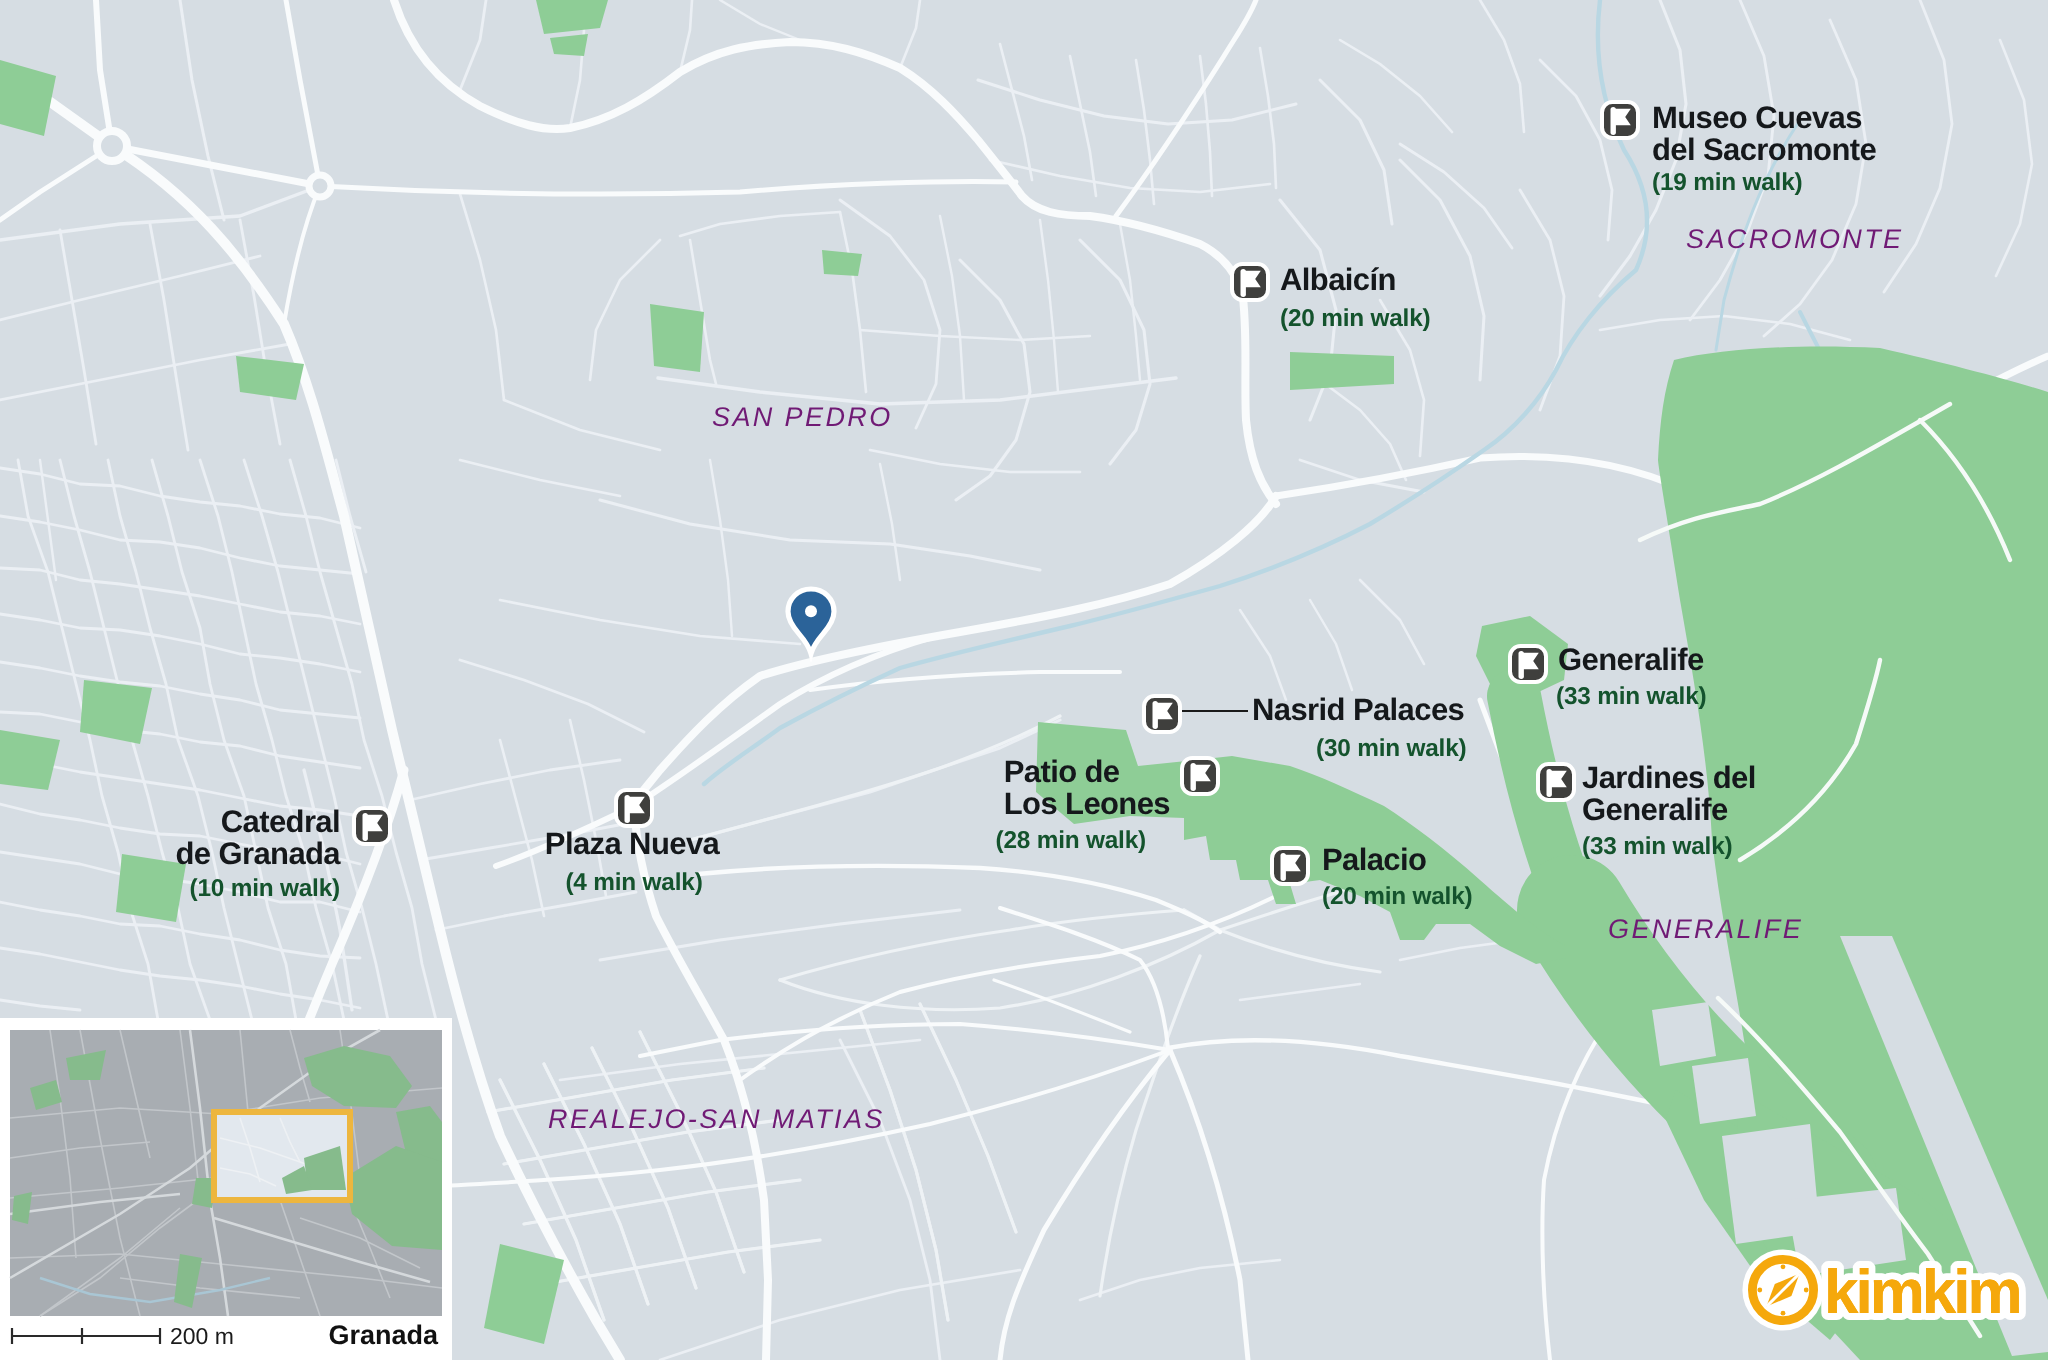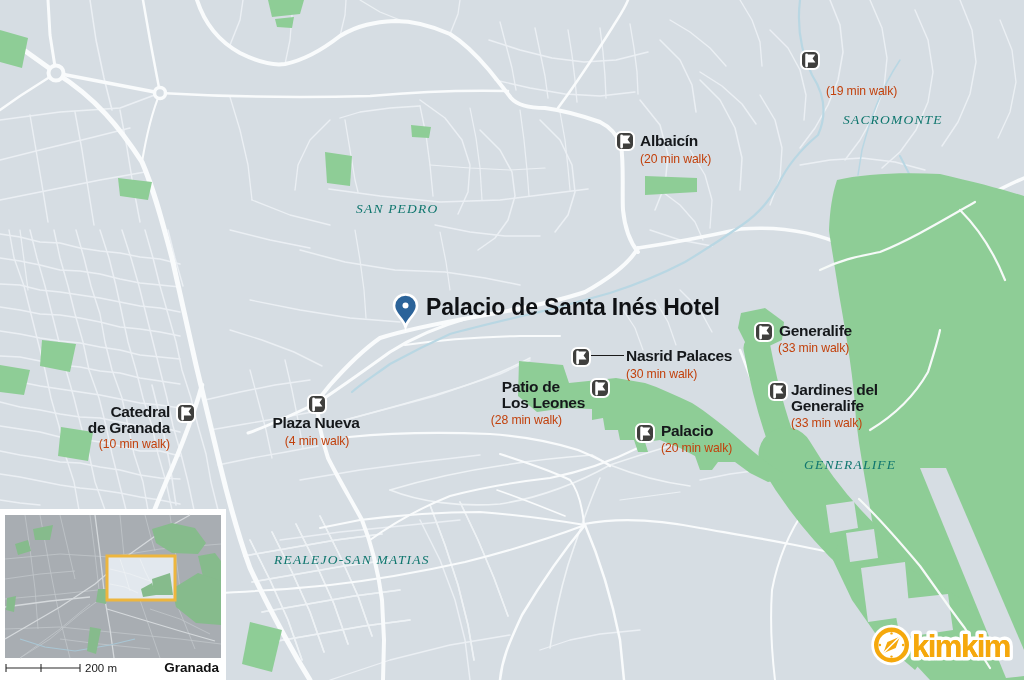--- a/index.html
+++ b/index.html
@@ -1,19 +1,19 @@
 <!DOCTYPE html>
 <html><head>
 <meta charset="utf-8">
 <style>
   html,body{margin:0;padding:0;}
   #map{position:relative;width:1024px;height:680px;overflow:hidden;background:#d6dde3;font-family:"Liberation Sans",sans-serif;}
   .name{position:absolute;font-weight:bold;font-size:15.5px;line-height:16px;letter-spacing:-0.3px;color:#15181b;white-space:nowrap;}
-  .walk{position:absolute;font-weight:normal;font-size:12.2px;line-height:14px;letter-spacing:-0.1px;color:#c2410c;white-space:nowrap;}
-  .area{position:absolute;font-style:italic;font-size:13.5px;color:#0f766e;letter-spacing:1.2px;white-space:nowrap;font-family:Liberation Serif, serif;}
+  .walk{position:absolute;font-weight:bold;font-size:12.2px;line-height:14px;letter-spacing:-0.1px;color:#14532d;white-space:nowrap;}
+  .area{position:absolute;font-style:italic;font-size:13.5px;color:#701a75;letter-spacing:1.2px;white-space:nowrap;}
   .mk{position:absolute;width:20px;height:20px;}
 </style>
 </head>
 <body>
 <div id="map">
 
 <svg id="base" width="1024" height="680" viewBox="0 0 1024 680" style="position:absolute;left:0;top:0">
 
   <rect x="0" y="0" width="1024" height="680" fill="#d6dde3"></rect>
 
@@ -343,70 +343,70 @@
 
   <text x="219" y="163" text-anchor="end" style="font-family:'Liberation Sans',sans-serif;font-size:13.5px;font-weight:bold;fill:#111">Granada</text>
 </svg>
 
 <svg class="mk" style="left:800px;top:50px" viewBox="0 0 20 20">
       <rect x="1" y="1" width="18" height="18" rx="5.2" fill="#3f3f3d" stroke="#fff" stroke-width="2"></rect>
       <path d="M6.6,4.4 L15.4,4.4 L12.6,8.5 L15.4,12.6 L6.6,12.6 Z" fill="#fff"></path>
       <line x1="6.6" y1="4.8" x2="6.6" y2="16.1" stroke="#fff" stroke-width="2.7" stroke-linecap="round"></line>
     </svg>
 
+<div class="name" style="left:826px;top:51.5px">Museo Cuevas<br>del Sacromonte</div>
 <div class="walk" style="left:826px;top:84px">(19 min walk)</div>
 
 <div class="area" style="left:843px;top:112px">SACROMONTE</div>
 
 <svg class="mk" style="left:615px;top:131px" viewBox="0 0 20 20">
       <rect x="1" y="1" width="18" height="18" rx="5.2" fill="#3f3f3d" stroke="#fff" stroke-width="2"></rect>
       <path d="M6.6,4.4 L15.4,4.4 L12.6,8.5 L15.4,12.6 L6.6,12.6 Z" fill="#fff"></path>
       <line x1="6.6" y1="4.8" x2="6.6" y2="16.1" stroke="#fff" stroke-width="2.7" stroke-linecap="round"></line>
     </svg>
 
 <div class="name" style="left:640px;top:133px">Albaicín</div>
 <div class="walk" style="left:640px;top:152px">(20 min walk)</div>
 
 <div class="area" style="left:356px;top:201px">SAN PEDRO</div>
 
 <svg style="position:absolute;left:392px;top:293px;width:27px;height:38px" viewBox="0 0 27 38">
       <path d="M13.5,1.5 C7,1.5 2,6.4 2,12.8 C2,17 4.4,20.4 7.4,23.8 C10.3,27.2 12.5,30.2 13.5,33.8 C14.5,30.2 16.7,27.2 19.6,23.8 C22.6,20.4 25,17 25,12.8 C25,6.4 20,1.5 13.5,1.5 Z" fill="#2b6399" stroke="#fff" stroke-width="2.6"></path>
       <circle cx="13.5" cy="12.6" r="3" fill="#fff"></circle>
     </svg>
 
-<div id="title" style="position:absolute;left:426px;top:294px;font-weight:bold;font-size:23px;line-height:26px;color:#0f1114;white-space:nowrap;letter-spacing:-0.2px">Palacio de Santa Inés Hotel</div>
 
 <svg class="mk" style="left:754px;top:322px" viewBox="0 0 20 20">
       <rect x="1" y="1" width="18" height="18" rx="5.2" fill="#3f3f3d" stroke="#fff" stroke-width="2"></rect>
       <path d="M6.6,4.4 L15.4,4.4 L12.6,8.5 L15.4,12.6 L6.6,12.6 Z" fill="#fff"></path>
       <line x1="6.6" y1="4.8" x2="6.6" y2="16.1" stroke="#fff" stroke-width="2.7" stroke-linecap="round"></line>
     </svg>
 
 <div class="name" style="left:779px;top:322.5px">Generalife</div>
 <div class="walk" style="left:778px;top:340.5px">(33 min walk)</div>
 
 <svg class="mk" style="left:571px;top:347px" viewBox="0 0 20 20">
       <rect x="1" y="1" width="18" height="18" rx="5.2" fill="#3f3f3d" stroke="#fff" stroke-width="2"></rect>
       <path d="M6.6,4.4 L15.4,4.4 L12.6,8.5 L15.4,12.6 L6.6,12.6 Z" fill="#fff"></path>
       <line x1="6.6" y1="4.8" x2="6.6" y2="16.1" stroke="#fff" stroke-width="2.7" stroke-linecap="round"></line>
     </svg>
 
 <div style="position:absolute;left:591px;top:355px;width:33px;height:1.4px;background:#1a1a1a"></div>
 
 <div class="name" style="left:626px;top:348px">Nasrid Palaces</div>
-<div class="walk" style="left:626px;top:367px">(30 min walk)</div>
+<div class="walk" style="left:658px;top:367px">(30 min walk)</div>
 
 <svg class="mk" style="left:590px;top:378px" viewBox="0 0 20 20">
       <rect x="1" y="1" width="18" height="18" rx="5.2" fill="#3f3f3d" stroke="#fff" stroke-width="2"></rect>
       <path d="M6.6,4.4 L15.4,4.4 L12.6,8.5 L15.4,12.6 L6.6,12.6 Z" fill="#fff"></path>
       <line x1="6.6" y1="4.8" x2="6.6" y2="16.1" stroke="#fff" stroke-width="2.7" stroke-linecap="round"></line>
     </svg>
 
 <div class="name" style="right:439px;top:379px;text-align:left">Patio de<br>Los Leones</div>
-<div class="walk" style="right:462px;top:413px;text-align:left">(28 min walk)</div>
+<div class="walk" style="right:451px;top:413px;text-align:left">(28 min walk)</div>
 
 <svg class="mk" style="left:768px;top:381px" viewBox="0 0 20 20">
       <rect x="1" y="1" width="18" height="18" rx="5.2" fill="#3f3f3d" stroke="#fff" stroke-width="2"></rect>
       <path d="M6.6,4.4 L15.4,4.4 L12.6,8.5 L15.4,12.6 L6.6,12.6 Z" fill="#fff"></path>
       <line x1="6.6" y1="4.8" x2="6.6" y2="16.1" stroke="#fff" stroke-width="2.7" stroke-linecap="round"></line>
     </svg>
 
 <div class="name" style="left:791px;top:382px">Jardines del<br>Generalife</div>
 <div class="walk" style="left:791px;top:415.5px">(33 min walk)</div>
 

